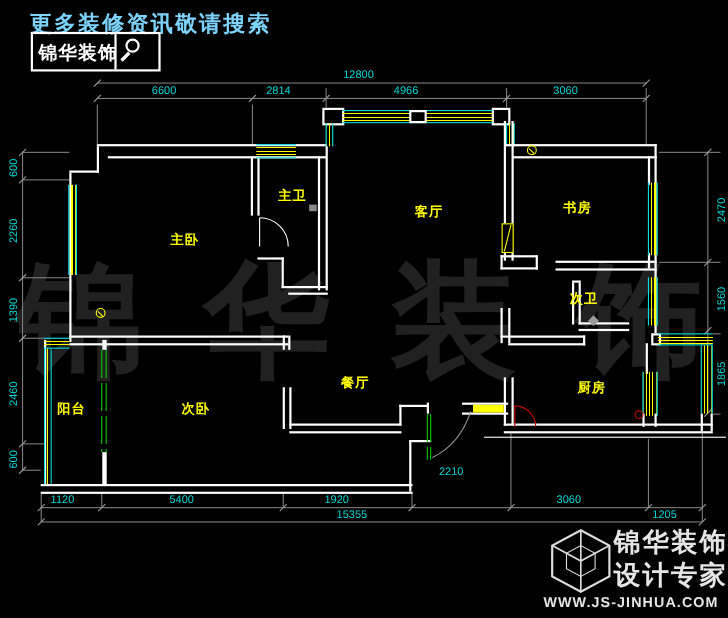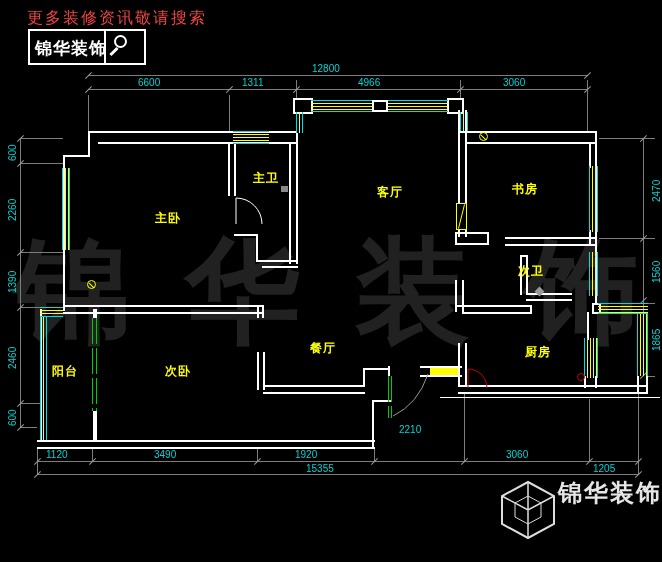--- a/index.html
+++ b/index.html
@@ -20,21 +20,21 @@
         background:repeating-linear-gradient(to right,rgba(0,0,0,0) 0 2px,#ffff00 2px 3px);}
   .gn{position:absolute;width:1px;background:repeating-linear-gradient(to bottom,#00cc00 0 26px,rgba(0,0,0,0) 26px 30px);}
   .yf{position:absolute;background:#ffff00;}
   .symc{position:absolute;border:1px solid #ffff00;border-radius:50%;box-sizing:border-box;}
   .symc div{width:100%;height:1px;background:#ffff00;transform:rotate(45deg);margin-top:4px;}
   .shaft{position:absolute;border:1px solid #ffff00;box-sizing:border-box;background:#000;}
   .shaft div{position:absolute;left:4px;top:0;width:1px;height:100%;background:#ffff00;transform:rotate(14deg);}
   .diamond{position:absolute;width:7px;height:7px;background:#9a9a9a;transform:rotate(45deg);}
   #watermark{position:absolute;left:15px;top:215px;font-size:115px;font-weight:bold;letter-spacing:55px;
              color:rgba(255,255,255,0.13);font-family:"DejaVu Serif",serif;white-space:nowrap;}
-  .promo-tag{position:absolute;left:27px;top:8px;color:#ef4444;font-size:16px;font-weight:normal;letter-spacing:2px;}
+  .promo-tag{position:absolute;left:27px;top:8px;color:#7dd3fc;font-size:20px;font-weight:bold;letter-spacing:2px;}
   .promo-box{position:absolute;left:28px;top:29px;width:114px;height:32px;border:2px solid #fff;}
   .promo-brand{position:absolute;left:5px;top:6px;color:#fff;font-size:17px;font-weight:bold;letter-spacing:1px;}
   .promo-div{position:absolute;left:74px;top:0;width:2px;height:100%;background:#fff;}
   .mag-circle{position:absolute;left:84px;top:4px;width:13px;height:13px;border:2px solid #fff;border-radius:50%;box-sizing:border-box;}
   .mag-handle{position:absolute;left:79px;top:19px;width:10px;height:3px;background:#fff;transform:rotate(-45deg);}
   .foot-brand{position:absolute;left:558px;top:477px;color:#e6e6e6;font-size:24px;font-weight:bold;letter-spacing:2px;white-space:nowrap;}
   .foot-sub{position:absolute;left:558px;top:507px;color:#e6e6e6;font-size:24px;font-weight:bold;letter-spacing:2px;white-space:nowrap;}
   .foot-url{position:absolute;left:494px;top:540px;color:#e6e6e6;font-size:13px;font-weight:bold;letter-spacing:1px;white-space:nowrap;}
 </style>
 </head>
@@ -103,25 +103,25 @@
   <div class="tick" style="left:16px;top:307px"></div>
   <div class="tick" style="left:16px;top:403px"></div>
   <div class="tick" style="left:16px;top:427px"></div>
   <div class="tick" style="left:639px;top:138px"></div>
   <div class="tick" style="left:639px;top:238px"></div>
   <div class="tick" style="left:639px;top:300px"></div>
   <div class="tick" style="left:639px;top:375px"></div>
 
   <div class="dim" style="left:312px;top:63px">12800</div>
   <div class="dim" style="left:138px;top:77px">6600</div>
-  <div class="dim" style="left:242px;top:77px">1311</div>
+  <div class="dim" style="left:242px;top:77px">2814</div>
   <div class="dim" style="left:358px;top:77px">4966</div>
   <div class="dim" style="left:503px;top:77px">3060</div>
   <div class="dim" style="left:46px;top:449px">1120</div>
-  <div class="dim" style="left:154px;top:449px">3490</div>
+  <div class="dim" style="left:154px;top:449px">5400</div>
   <div class="dim" style="left:295px;top:449px">1920</div>
   <div class="dim" style="left:399px;top:424px">2210</div>
   <div class="dim" style="left:506px;top:449px">3060</div>
   <div class="dim" style="left:593px;top:463px">1205</div>
   <div class="dim" style="left:306px;top:463px">15355</div>
   <div class="dimv" style="left:7px;top:161px">600</div>
   <div class="dimv" style="left:7px;top:221px">2260</div>
   <div class="dimv" style="left:7px;top:293px">1390</div>
   <div class="dimv" style="left:7px;top:369px">2460</div>
   <div class="dimv" style="left:7px;top:426px">600</div>
@@ -249,14 +249,16 @@
   <div class="room" style="left:165px;top:363px">次卧</div>
   <div class="room" style="left:52px;top:363px">阳台</div>
   <div class="room" style="left:525px;top:344px">厨房</div>
 
   <svg width="56" height="60" style="position:absolute;left:500px;top:480px" viewBox="0 0 56 60" fill="none">
     <path d="M28 2 L54 16 L54 44 L28 58 L2 44 L2 16 Z" stroke="#dddddd" stroke-width="2"></path>
     <path d="M2 16 L28 30 L54 16 M28 30 L28 58 M28 2 L28 30" stroke="#dddddd" stroke-width="1.5"></path>
     <path d="M15 23 L28 16 L41 23 L41 37 L28 44 L15 37 Z" stroke="#dddddd" stroke-width="1"></path>
   </svg>
   <div class="foot-brand">锦华装饰</div>
+  <div class="foot-sub">设计专家</div>
+  <div class="foot-url">WWW.JS-JINHUA.COM</div>
 
 </div>
 
 </body></html>

